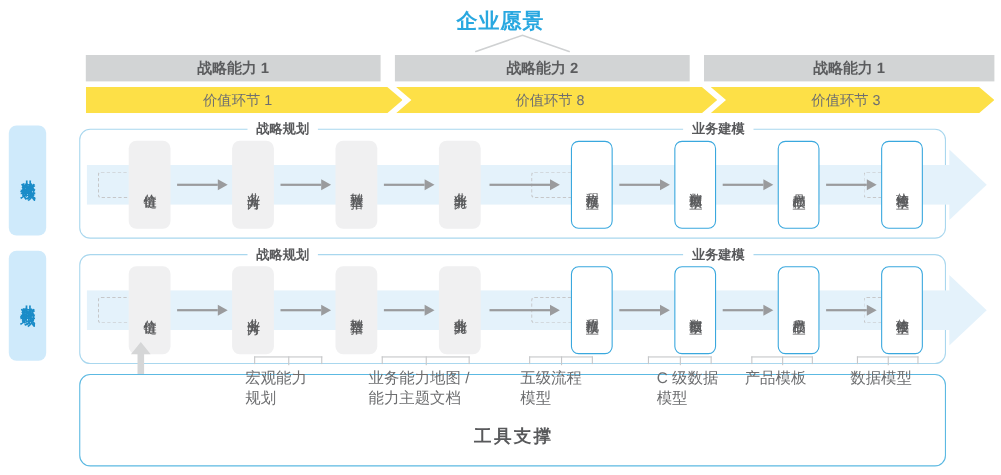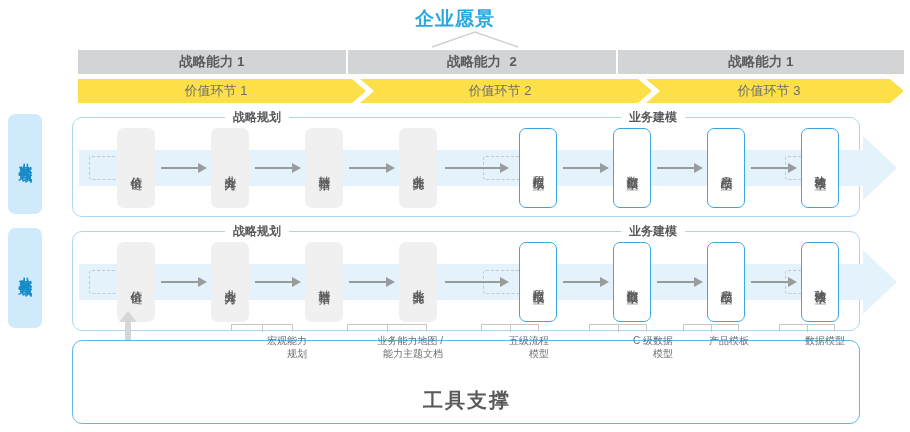--- a/index.html
+++ b/index.html
@@ -25,30 +25,30 @@
   }
 
   
   .vision-connector {
     position: absolute; left: 430px; top: 30px; width: 90px; height: 18px;
   }
 
   
   .cap-row {
     position: absolute; left: 78px; top: 50px; width: 826px; height: 24px;
-    display: flex; gap: 2px;
+    display: flex; gap: 13px;
   }
   .cap-cell {
     background: #d2d4d5; color: #5b5c5e;
     font-size: 13.5px; font-weight: bold;
     display: flex; align-items: center; justify-content: center;
     white-space: nowrap;
   }
   .cap-cell.c1 { flex: 0 0 268px; }
-  .cap-cell.c2 { flex: 0 0 268px; font-family: Liberation Mono, monospace; }
+  .cap-cell.c2 { flex: 0 0 268px; }
   .cap-cell.c3 { flex: 1 1 auto; }
 
   
   .val-row {
     position: absolute; left: 78px; top: 79px; width: 826px; height: 24px;
   }
   .val-cell {
     position: absolute; top: 0; height: 24px;
     background: #fde047; color: #6d6e70;
     font-size: 13px;
@@ -138,35 +138,35 @@
     border-left: 9px solid #9a9b9d;
   }
 
   
   .tool-box {
     position: absolute; left: 72px; top: 340px; width: 788px; height: 84px;
     border: 1.4px solid #5cb9e2; border-radius: 10px;
   }
   .tool-title {
     position: absolute; left: 0; top: 46px; width: 788px;
-    text-align: center; font-size: 20px; font-weight: bold; color: #58595b;
+    text-align: center; font-size: 16px; font-weight: bold; color: #58595b;
     letter-spacing: 2px;
   }
 
   .tool-pill {
     position: absolute; left: 20px; top: -8px; width: 112px; height: 46px;
     border: 1.2px solid #a9d7ee; border-radius: 8px; background: #fff;
     display: flex; flex-direction: column; align-items: center;
     justify-content: center; gap: 1px;
     font-size: 11.5px; color: #6d6e70; line-height: 1.22;
   }
 
   .tool-item {
-    position: absolute; top: -6px; text-align: right;
-    font-size: 10px; color: #6d6e70; line-height: 1.25;
+    position: absolute; top: -6px; text-align: left;
+    font-size: 14px; color: #6d6e70; line-height: 1.25;
   }
 
   
   .bracket { position: absolute; }
   .bracket .bar {
     position: absolute; left: 0; top: 0; height: 1.2px; background: #c6c7c9;
     width: 100%;
   }
   .bracket .lt, .bracket .rt {
     position: absolute; top: 0; width: 1.2px; height: 7px; background: #c6c7c9;
@@ -196,21 +196,21 @@
   <div class="cap-cell c1">战略能力 1</div>
   <div class="cap-cell c2">战略能力 2</div>
   <div class="cap-cell c3">战略能力 1</div>
 </div>
 
 <div class="val-row">
   <div class="val-cell val-c1">
     <span class="vtxt">价值环节 1</span>
   </div>
   <div class="val-cell val-c2">
-    <span class="vtxt">价值环节 2</span>
+    <span class="vtxt">价值环节 8</span>
   </div>
   <div class="val-cell val-c3">
     <span class="vtxt">价值环节 3</span>
   </div>
 </div>
 
 <div class="domain-tab d1">业务领域 1</div>
 <div class="domain-tab d2">业务领域 2</div>
 
 <div class="row-box r1">

